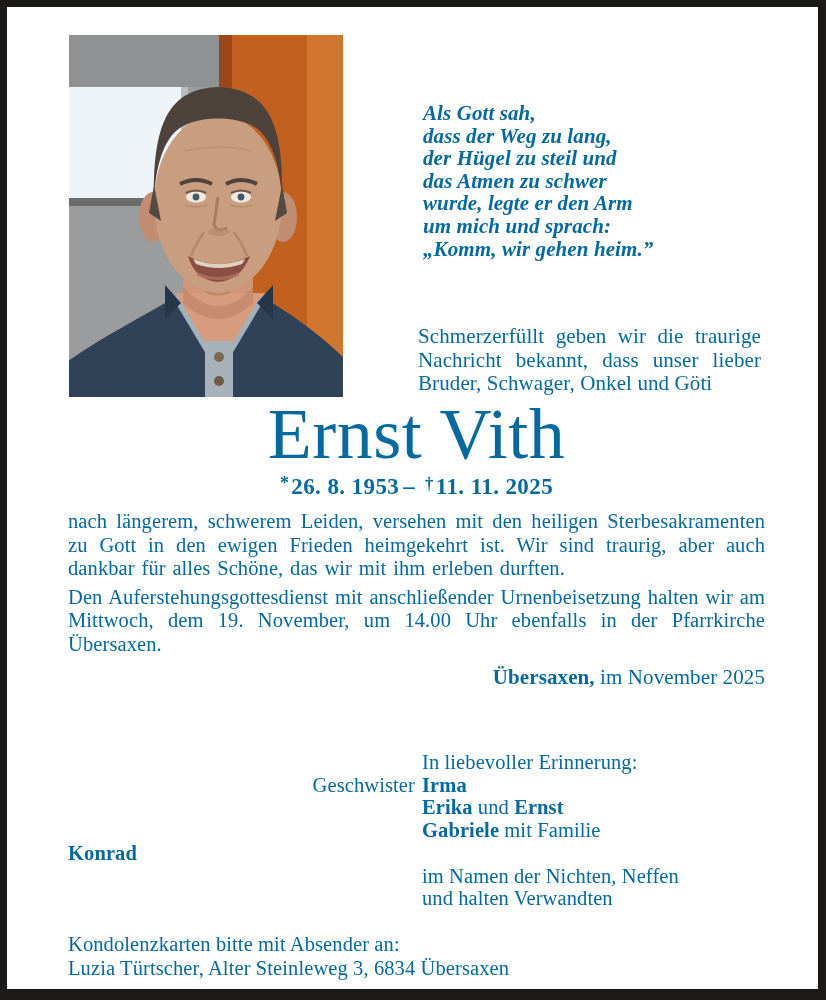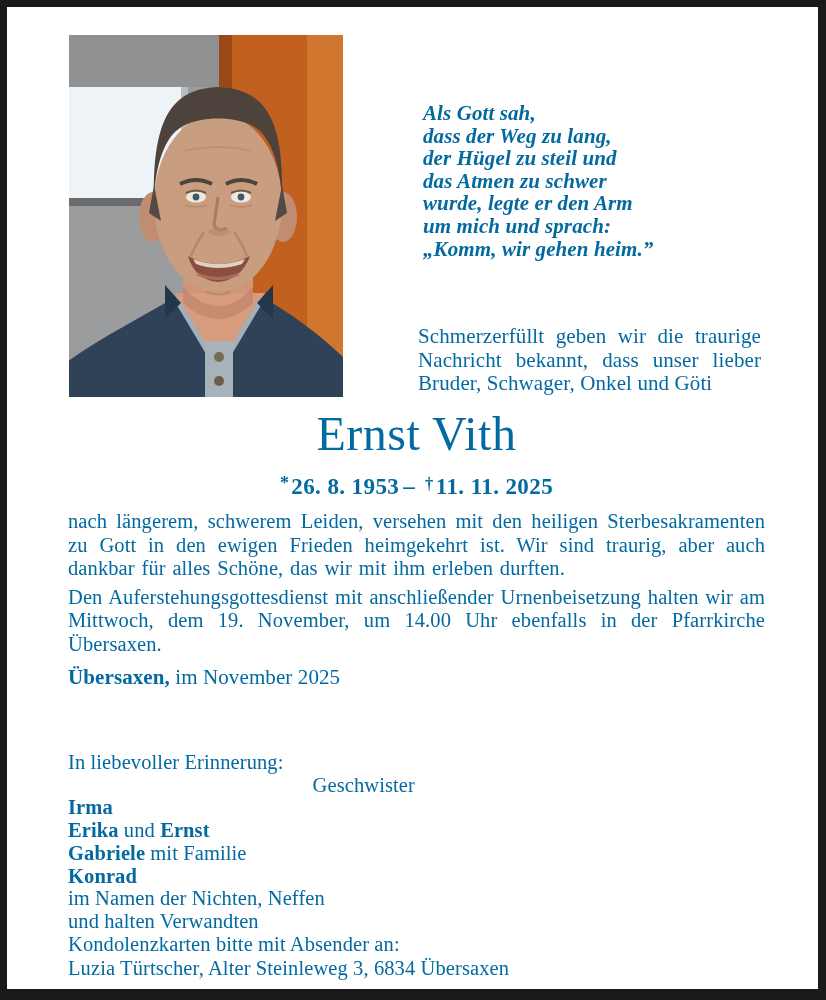--- a/index.html
+++ b/index.html
@@ -28,21 +28,21 @@
   }
   .intro{
     position:absolute;left:411px;top:318px;width:343px;
     font-size:21px;line-height:23.5px;
     text-align:justify;
     letter-spacing:.1px;
   }
   .name{
     position:absolute;left:61px;top:396px;width:697px;
     text-align:center;
-    font-size:48px;line-height:62px;
+    font-size:72px;line-height:62px;
     letter-spacing:.5px;
     white-space:nowrap;
   }
   .dates{
     position:absolute;left:61px;top:466px;width:697px;
     text-align:center;
     font-size:23px;font-weight:bold;
     letter-spacing:.4px;
   }
   .dates .sym-birth{font-size:.78em;vertical-align:.28em;padding-right:2px;}
@@ -52,28 +52,28 @@
     position:absolute;left:61px;top:503px;width:697px;
     font-size:20.5px;line-height:23.5px;
   }
   .maintext p{
     margin:0;text-align:justify;
     word-spacing:1.5px;letter-spacing:.1px;
     hyphens:auto;-webkit-hyphens:auto;
   }
   .maintext p + p{margin-top:5px;}
   .dateline{
-    margin-top:10px;font-size:21px;letter-spacing:.1px;
+    margin-top:10px;font-size:21px;letter-spacing:.1px;text-align:right;
   }
   .dateline .place{font-weight:bold;}
   .family{
     position:absolute;left:61px;top:744px;width:700px;
     font-size:20.5px;line-height:22.7px;letter-spacing:.1px;
   }
-  .fam-row{display:flex;flex-direction:column;}
+  .fam-row{display:flex;}
   .fam-label{flex:none;width:347px;text-align:right;padding-right:7px;}
   .fam-value{flex:1;}
   .fam-value .b{font-weight:bold;}
   .condolence{
     position:absolute;left:61px;top:926px;
     font-size:20.5px;line-height:23.5px;letter-spacing:.1px;
   }
 </style>
 </head>
 <body>

